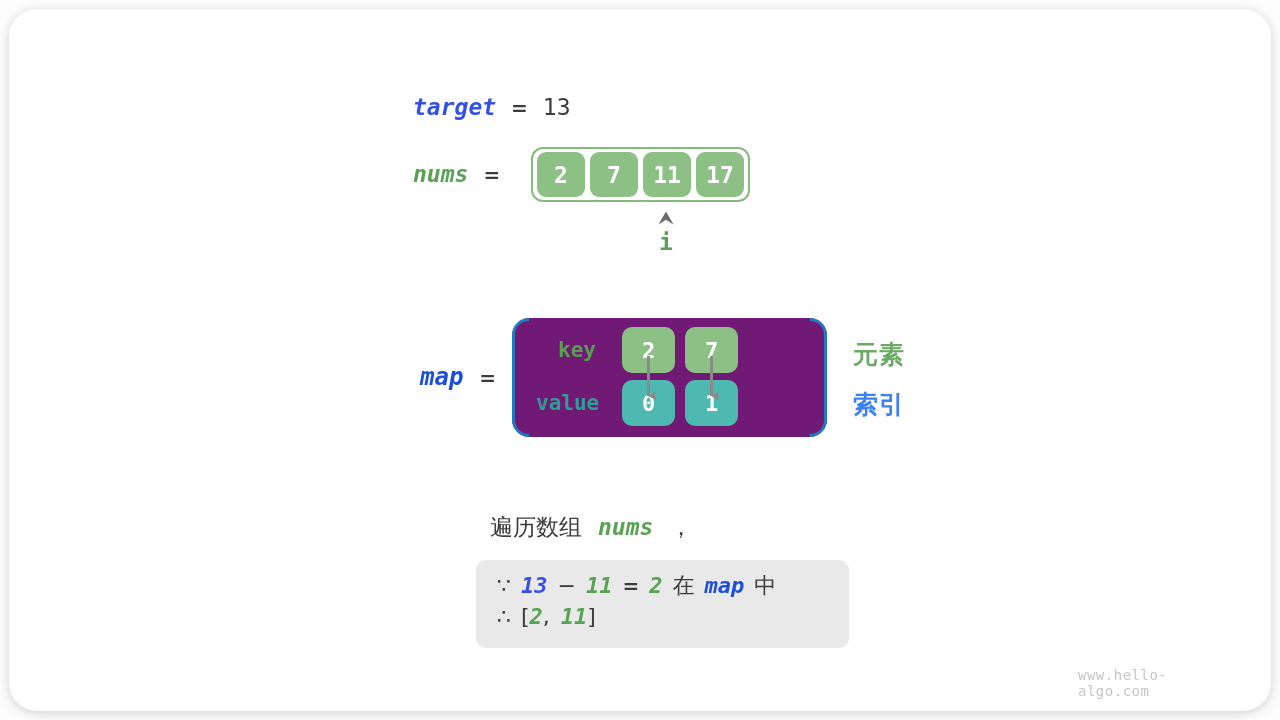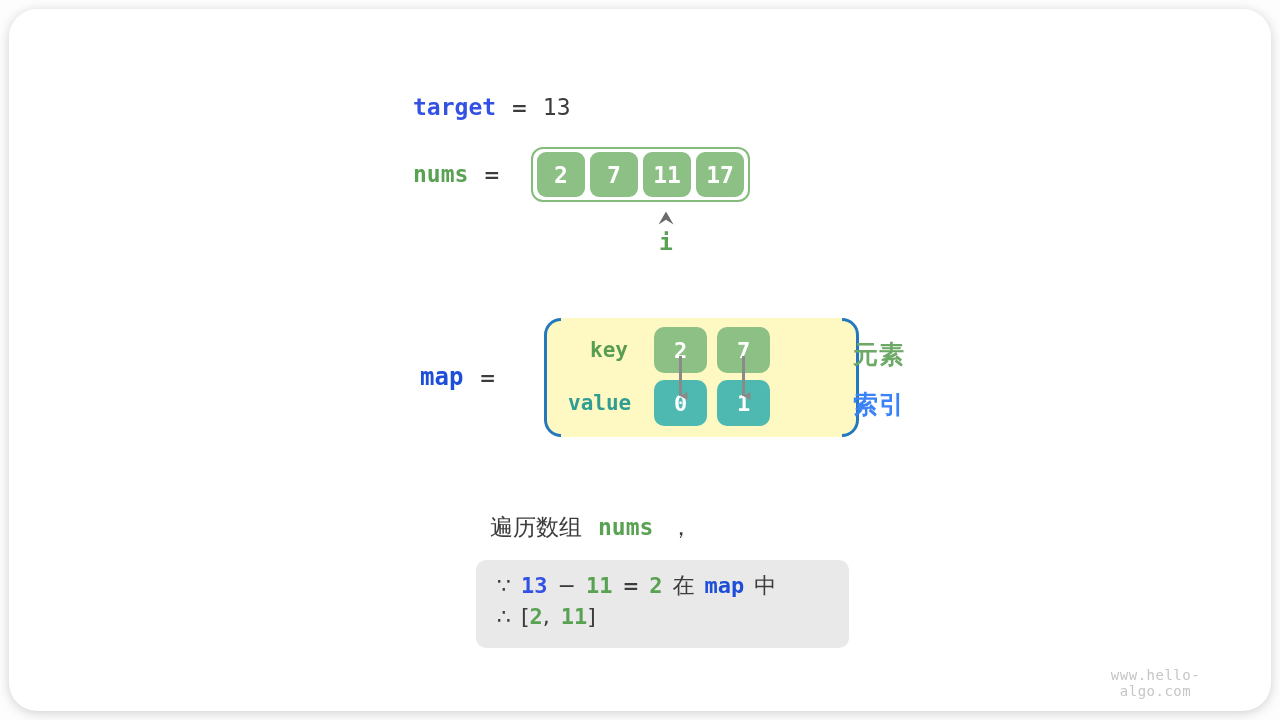--- a/index.html
+++ b/index.html
@@ -9,21 +9,21 @@
     font-family: "DejaVu Sans", "Liberation Sans", sans-serif;
     color: #3c3c3c;
   }
   .card {
     position: absolute; left: 9px; top: 9px; right: 9px; bottom: 9px;
     background: #ffffff; border-radius: 28px;
     box-shadow: 0 2px 12px rgba(0,0,0,0.18);
   }
   .abs { position: absolute; }
   .mono { font-family: "DejaVu Sans Mono", "Liberation Mono", monospace; }
-  .bold { font-weight: bold; }
+  .bold { font-weight: bold; font-style: italic; }
   .royal { color: #3351e3; }
   .azure { color: #1d4ed8; }
   .green { color: #5aa253; }
   .dark  { color: #3c3c3c; }
 
   .hline { display: flex; align-items: baseline; }
 
   
   .target-line { left: 413px; top: 94px; font-size: 23px; gap: 15px; }
   .nums-line   { left: 413px; top: 161px; font-size: 23px; gap: 15px; }
@@ -44,22 +44,22 @@
   }
   .pointer-caret { left: 658px; top: 211px; width: 16px; height: 14px; }
   .pointer-label {
     left: 655px; top: 229px; width: 22px; text-align: center;
     color: #5aa253; font-size: 23px; font-weight: bold;
     font-family: "DejaVu Sans Mono", monospace;
   }
 
   
   .map-box {
-    left: 544px; top: 318px; width: 315px; height: 119px;
-    background: #fef9c3; border-radius: 18px;
+    left: 512px; top: 318px; width: 315px; height: 119px;
+    background: #701a75; border-radius: 18px;
   }
   .paren { position: absolute; top: 0; bottom: 0; width: 17px; border: 3px solid #2478be; }
   .paren-left  { left: 0;  border-right: none; border-radius: 18px 0 0 18px; }
   .paren-right { right: 0; border-left: none;  border-radius: 0 18px 18px 0; }
   .map-row-label {
     position: absolute; left: 24px; width: 60px; text-align: right;
     font-family: "DejaVu Sans Mono", monospace; font-weight: bold; font-size: 21px;
   }
   .key-label   { top: 20px; color: #579e52; }
   .value-label { top: 73px; color: #2f9d94; }
@@ -89,21 +89,21 @@
     padding: 11px 0 0 21px;
     display: flex; flex-direction: column; gap: 3px;
   }
   .cline { display: flex; align-items: baseline; gap: 10px; font-size: 22px; }
   .cline .mono { font-size: 22px; }
   .bracket-group { display: flex; align-items: baseline; }
   .bracket-group .comma { margin-right: 11px; }
   .bracket { font-size: 22px; color: #3c3c3c; }
 
   .watermark {
-    left: 1078px; top: 667px; width: 155px; text-align: center;
+    left: 1078px; top: 667px; width: 155px; text-align: left;
     font-family: "DejaVu Sans Mono", monospace;
     font-size: 14px; color: #c6c6c6; letter-spacing: 0.5px;
   }
 </style>
 </head>
 <body>
 
 <div class="canvas">
   <div class="card"></div>
 

